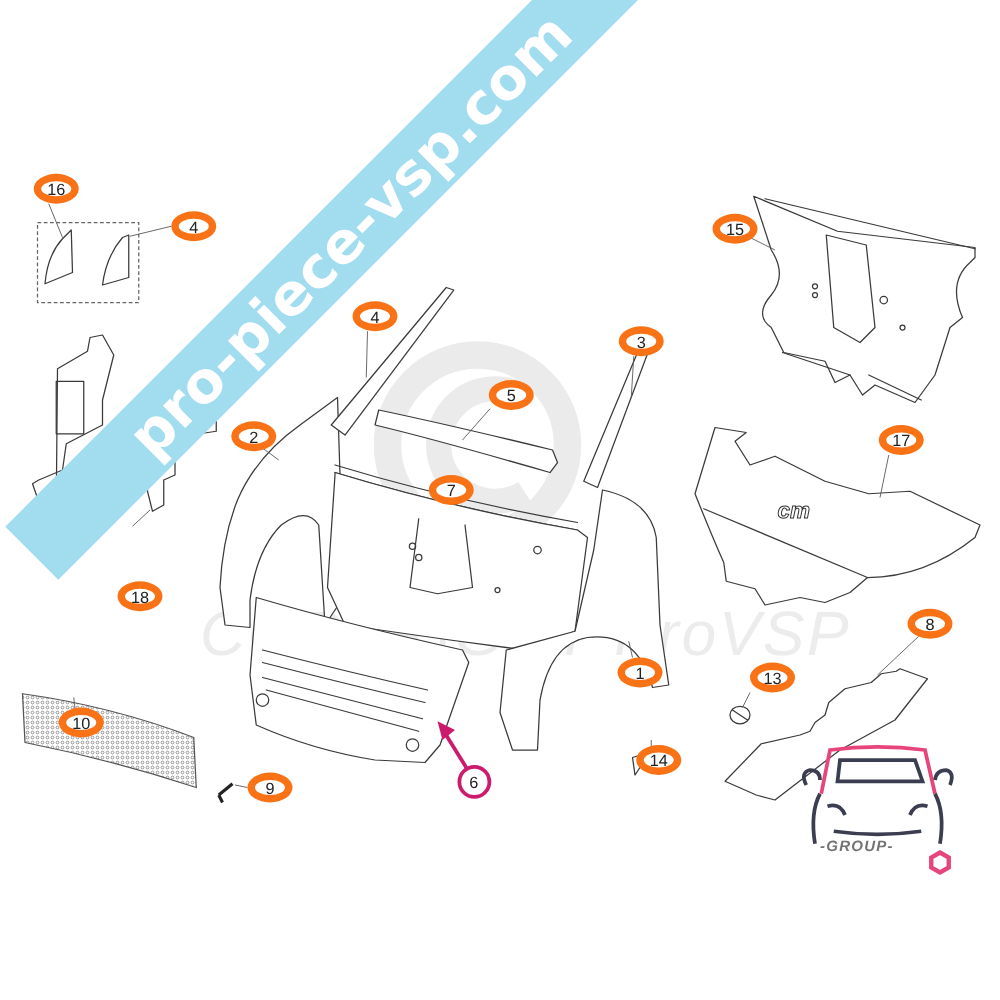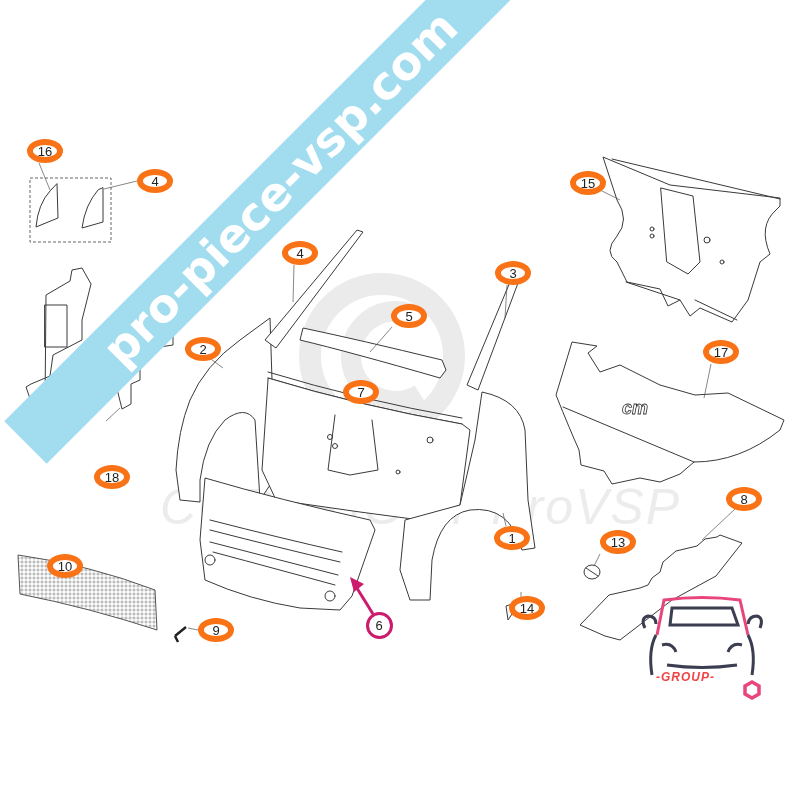--- a/index.html
+++ b/index.html
@@ -17,21 +17,21 @@
   .callout.highlight { border: 3px solid #cc1a6c; color: #222; width: 27px; height: 27px; margin-left: -13.5px; margin-top: -13.5px; }
   .wm-copy { position: absolute; left: 160px; top: 478px; font-size: 50px; color: #ececec;
              letter-spacing: 2px; font-style: italic; white-space: nowrap; }
   .banner { position: absolute; left: -80px; top: 158px; width: 720px; height: 60px;
             background: #a2ddef; transform: rotate(-45deg); transform-origin: 50% 50%;
             display: flex; align-items: center; justify-content: center; }
   .banner-text { color: #ffffff; font-size: 46px; font-weight: bold; letter-spacing: 0px; white-space: nowrap;
                  font-family: "DejaVu Sans", sans-serif; }
   .logo { position: absolute; left: 612px; top: 590px; width: 170px; height: 190px; }
   .logo-group { position: absolute; left: 44px; top: 80px; font-size: 12px; font-style: italic;
-                font-weight: bold; color: #ef4444; letter-spacing: 1px; white-space: nowrap; }
+                font-weight: bold; color: #737373; letter-spacing: 1px; white-space: nowrap; }
   .logo-pro { position: absolute; left: 14px; top: 86px; font-size: 50px; font-style: italic; font-weight: bold;
               color: #3b3d50; letter-spacing: -1px; line-height: 1; }
   .logo-vsp { position: absolute; left: 14px; top: 130px; font-size: 52px; font-style: italic; font-weight: bold;
               color: #62c6e6; letter-spacing: 0px; line-height: 1; }
 </style>
 </head>
 <body>
 
 <div id="stage">
 
@@ -165,21 +165,21 @@
       <div class="callout" style="left: 294px; top: 253px;">4</div>
       <div class="callout" style="left: 507px; top: 273px;">3</div>
       <div class="callout" style="left: 582px; top: 183px;">15</div>
       <div class="callout" style="left: 403px; top: 316px;">5</div>
       <div class="callout" style="left: 197px; top: 349px;">2</div>
       <div class="callout" style="left: 355px; top: 392px;">7</div>
       <div class="callout" style="left: 715px; top: 352px;">17</div>
       <div class="callout" style="left: 42px; top: 425px;">17</div>
       <div class="callout" style="left: 106px; top: 433px; margin-top: 32px;">18</div>
       <div class="callout" style="left: 738px; top: 499px;">8</div>
-      <div class="callout" style="left: 59px; top: 534px; margin-top: 20px;">10</div>
+      <div class="callout" style="left: 59px; top: 546px; margin-top: 20px;">10</div>
       <div class="callout" style="left: 506px; top: 538px;">1</div>
       <div class="callout" style="left: 612px; top: 542px;">13</div>
       <div class="callout" style="left: 521px; top: 608px;">14</div>
       <div class="callout" style="left: 210px; top: 630px;">9</div>
       <div class="callout highlight" style="left: 379px; top: 625px; border-color: rgb(204, 26, 108);">6</div>
     </div>
 
   <div class="banner">
     <span class="banner-text">pro-piece-vsp.com</span>
   </div>

